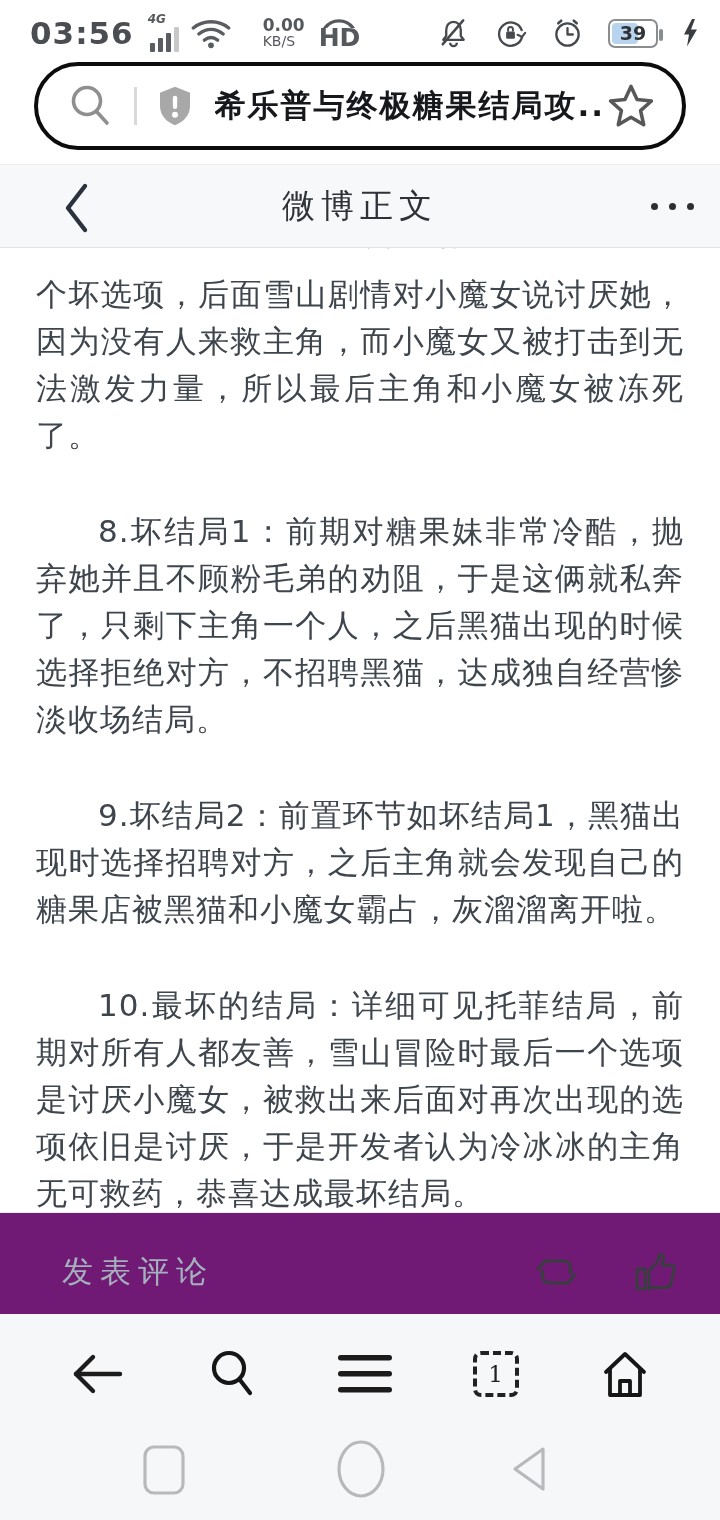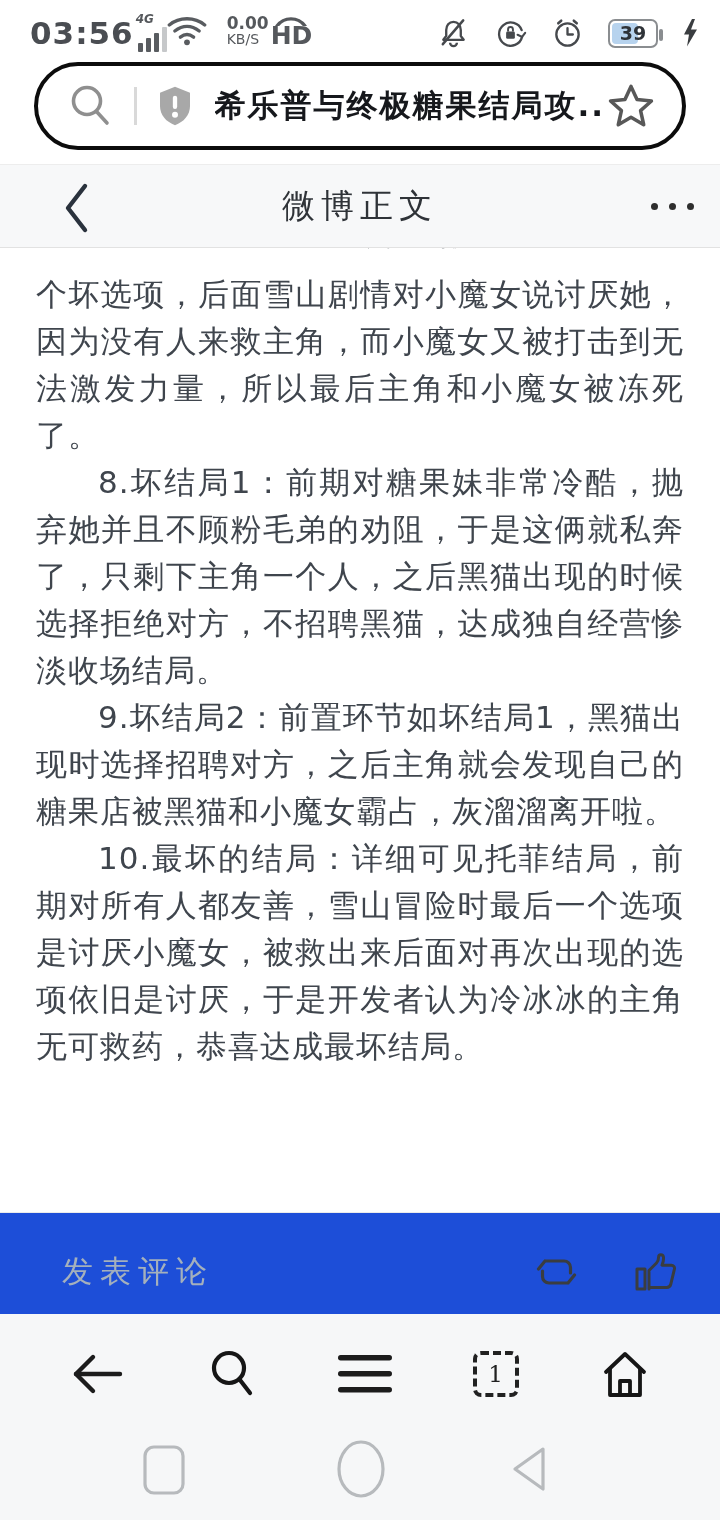--- a/index.html
+++ b/index.html
@@ -1,21 +1,21 @@
 <!DOCTYPE html>
 <html><head>
 <meta charset="utf-8">
 <style>
   * { margin:0; padding:0; box-sizing:border-box; }
   html,body { width:720px; background:#fff; font-family:"DejaVu Sans", sans-serif; }
   .phone { position:relative; width:720px; height:1520px; background:#ffffff; overflow:hidden; }
 
   
   .status-bar { position:absolute; top:0; left:0; right:0; height:60px; display:flex; align-items:center; padding:6px 22px 0 30px; }
-  .sb-left { display:flex; }
+  .sb-left { display:flex; align-items:center; gap:12px; }
   .sb-time { font-size:31px; font-weight:600; color:#4a4d52; letter-spacing:1px; }
   .signal { position:relative; height:27px; display:flex; align-items:flex-end; margin-left:4px; margin-top:10px; }
   .signal .net-lbl { position:absolute; top:-13px; left:-2px; font-size:12px; font-weight:700; color:#55585c; }
   .bar { width:5px; background:#595c60; border-radius:1px; margin-right:3px; }
   .b1{height:9px} .b2{height:14px} .b3{height:19px} .b4{height:25px; background:#c6c8ca; margin-right:0;}
   .speed { display:flex; flex-direction:column; line-height:16px; color:#55585c; margin-left:20px; }
   .speed .v { font-size:17px; font-weight:600; }
   .speed .u { font-size:14px; }
   .hd { display:flex; flex-direction:column; align-items:center; margin-left:2px; }
   .hd .t { font-size:25px; font-weight:700; color:#55585c; line-height:24px; margin-top:-2px; }
@@ -34,26 +34,26 @@
   .nav { position:absolute; top:164px; left:0; right:0; height:84px; background:#f7f8f9; border-top:1px solid #ededed; border-bottom:1px solid #e2e2e2; display:flex; align-items:center; justify-content:center;font-family:Liberation Mono, monospace; }
   .nav-back { position:absolute; left:64px; top:16px; width:40px; height:54px; display:flex; align-items:center; }
   .nav-title { font-size:33px; color:#2f3338; letter-spacing:6px; }
   .nav-more { position:absolute; right:26px; top:38px; display:flex; gap:11px; }
   .nav-more i { width:7px; height:7px; border-radius:50%; background:#2e2e2e; }
 
   
   .article { position:absolute; top:248px; left:0; width:720px; height:964px; background:#fff; padding:0 36px; overflow:hidden; color:#3f454d; }
   .clip-line { height:9px; overflow:hidden; }
   .clip-line span { display:block; font-size:31px; line-height:47px; margin-top:-38px; text-indent:62px; letter-spacing:1px; color:#3f454d; white-space:nowrap; }
-  .para { font-size:31px; line-height:47px; letter-spacing:1px; text-align:justify; }
+  .para { font-size:31px; line-height:47px; letter-spacing:1px; text-align:justify; margin-top:49px; }
   .para.first { margin-top:14px; }
   .para.indent { text-indent:62px; }
 
   
-  .comment-bar { position:absolute; top:1212px; left:0; right:0; height:120px; background:#1d4ed8; border-top:1px solid #ebebeb; border-bottom:1px solid #e3e3e3; display:flex; align-items:center; padding:0 40px 0 62px; }
+  .comment-bar { position:absolute; top:1212px; left:0; right:0; height:120px; background:#701a75; border-top:1px solid #ebebeb; border-bottom:1px solid #e3e3e3; display:flex; align-items:center; padding:0 40px 0 62px; }
   .comment-placeholder { font-size:31px; color:#a4b0bc; letter-spacing:7px; }
   .cb-icons { margin-left:auto; display:flex; align-items:center; gap:52px; }
 
   
   .bottom { position:absolute; top:1314px; left:0; right:0; height:206px; background:#f6f7f8; }
   .toolbar { height:119px; display:flex; align-items:center; justify-content:space-between; padding:0 68px; }
   .tab-box { width:46px; height:46px; border:4px dashed #212121; border-radius:8px; display:flex; align-items:center; justify-content:center; }
   .tab-box span { font-size:23px; color:#212121; font-family:"DejaVu Serif", serif; }
   .android-nav { height:87px; display:flex; align-items:center; }
   .an-slot { position:absolute; }

